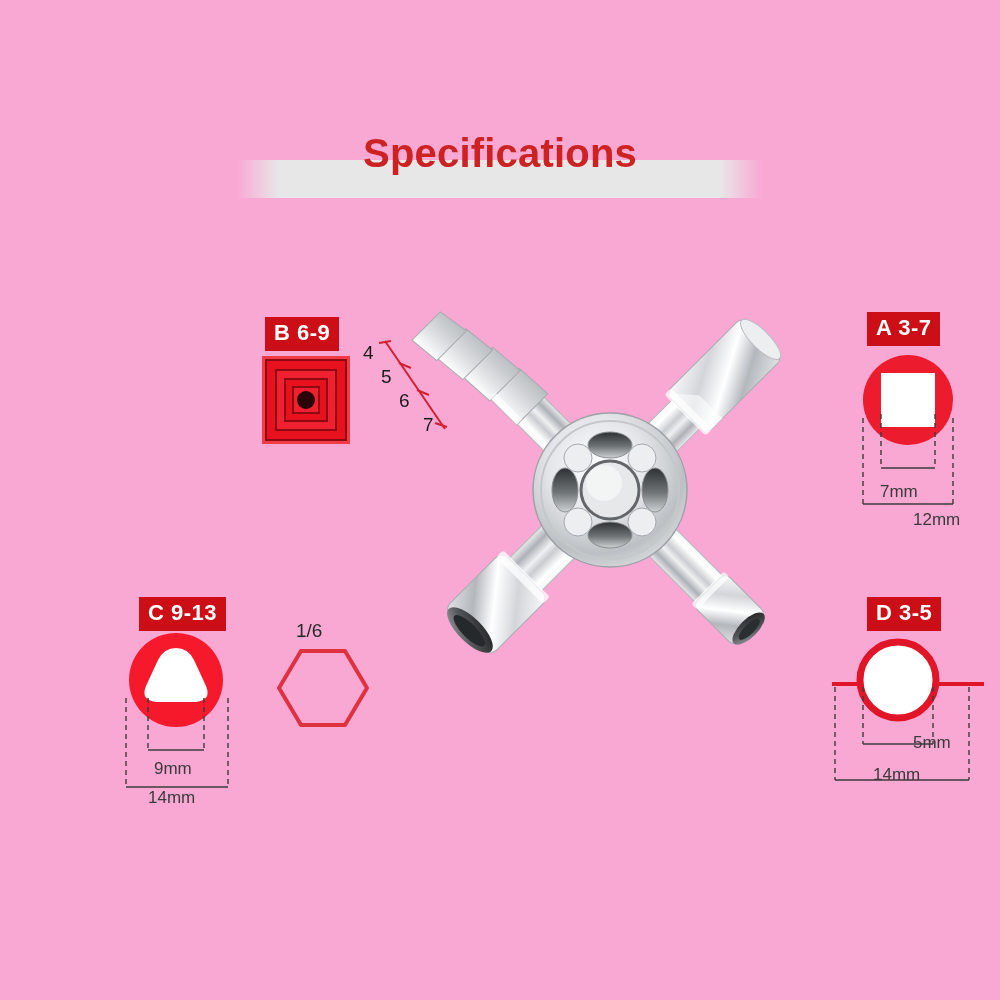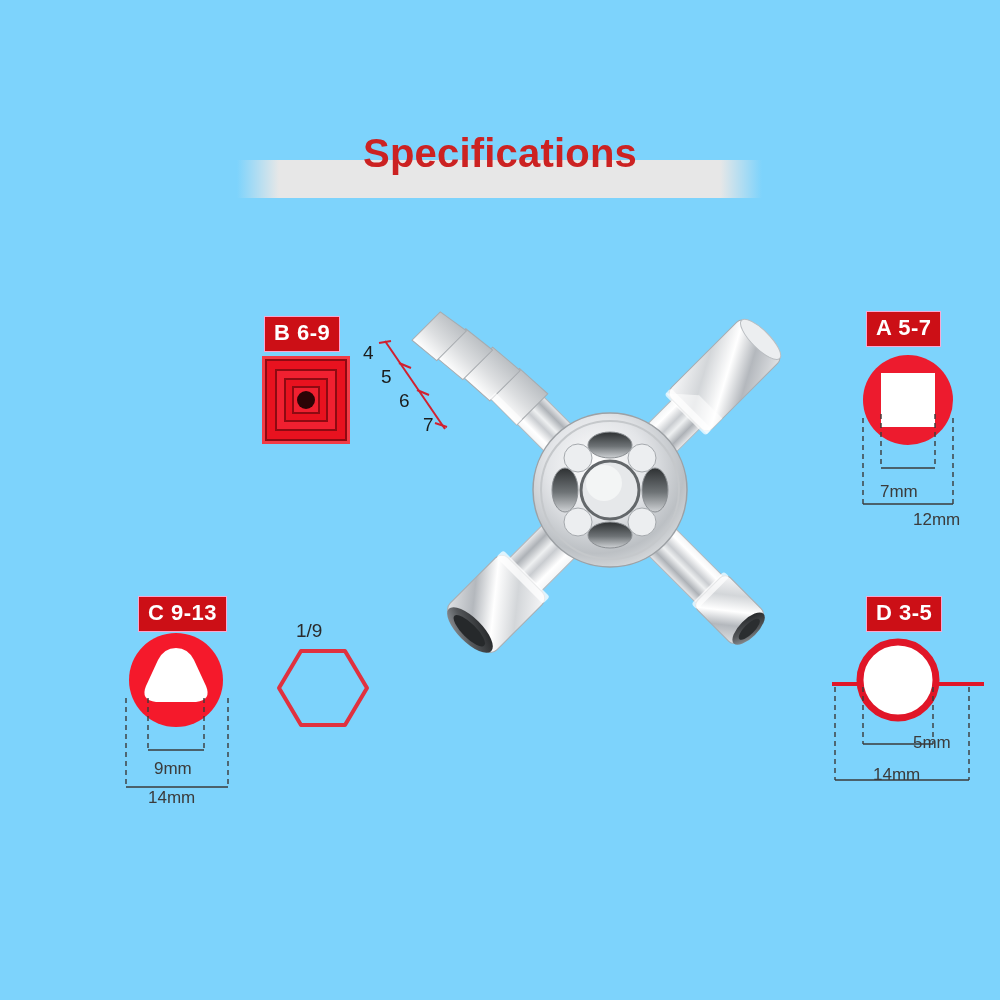--- a/index.html
+++ b/index.html
@@ -2,21 +2,21 @@
 <html><head>
 <meta charset="utf-8">
 <style>
   html, body {
     margin: 0; padding: 0;
     width: 1000px; height: 1000px;
     background: #ffffff;
     font-family: "Liberation Sans", sans-serif;
     overflow: hidden;
   }
-  #page { position: relative; width: 1000px; height: 1000px; background: #7dd3fc; }
+  #page { position: relative; width: 1000px; height: 1000px; background: #f9a8d4; }
 
   
   .title-band {
     position: absolute; left: 237px; top: 160px;
     width: 525px; height: 38px;
     background: linear-gradient(to right, rgba(230,230,230,0) 0%, #e7e7e7 8%, #e7e7e7 92%, rgba(230,230,230,0) 100%);
   }
   .title-text {
     position: absolute; left: 0; top: 131px; width: 1000px;
     text-align: center;
@@ -176,21 +176,21 @@
       <line x1="24" y1="28" x2="36" y2="33"></line>
       <line x1="42" y1="55" x2="54" y2="60"></line>
       <line x1="60" y1="88" x2="72" y2="92"></line>
     </g>
   </svg>
   <div class="tick-num" style="left:363px; top:342px;">4</div>
   <div class="tick-num" style="left:381px; top:366px;">5</div>
   <div class="tick-num" style="left:399px; top:390px;">6</div>
   <div class="tick-num" style="left:423px; top:414px;">7</div>
 
-  <div class="tag tag-a">A 5-7</div>
+  <div class="tag tag-a">A 3-7</div>
   <svg class="svgblock" style="left:852px; top:352px;" width="130" height="180" viewBox="0 0 130 180">
     <circle cx="56" cy="48" r="45" fill="#ed1b2e"></circle>
     <rect x="29" y="21" width="54" height="54" fill="#ffffff"></rect>
 
     <g stroke="#3b3b3b" stroke-width="1.4">
       <line x1="29" y1="62" x2="29" y2="116" stroke-dasharray="5,4"></line>
       <line x1="83" y1="62" x2="83" y2="116" stroke-dasharray="5,4"></line>
       <line x1="29" y1="116" x2="83" y2="116"></line>
     </g>
 
@@ -226,21 +226,21 @@
 
     <g stroke="#3b3b3b" stroke-width="1.4">
       <line x1="8" y1="66" x2="8" y2="155" stroke-dasharray="5,4"></line>
       <line x1="110" y1="66" x2="110" y2="155" stroke-dasharray="5,4"></line>
       <line x1="8" y1="155" x2="110" y2="155"></line>
     </g>
   </svg>
   <div class="dimtext" style="left:154px; top:759px;">9mm</div>
   <div class="dimtext" style="left:148px; top:788px;">14mm</div>
 
-  <div class="quarter-label">1/9</div>
+  <div class="quarter-label">1/6</div>
   <svg class="svgblock" style="left:275px; top:645px;" width="96" height="86" viewBox="0 0 96 86">
     <polygon points="26,6 70,6 92,43 70,80 26,80 4,43" fill="none" stroke="#e0313f" stroke-width="4" stroke-linejoin="round"></polygon>
   </svg>
 
   <div class="tag tag-d">D 3-5</div>
   <svg class="svgblock" style="left:832px; top:632px;" width="160" height="180" viewBox="0 0 160 180">
     <line x1="0" y1="52" x2="152" y2="52" stroke="#e01628" stroke-width="4"></line>
     <circle cx="66" cy="48" r="38" fill="#ffffff" stroke="#e01628" stroke-width="7"></circle>
 
     <g stroke="#3b3b3b" stroke-width="1.4">

